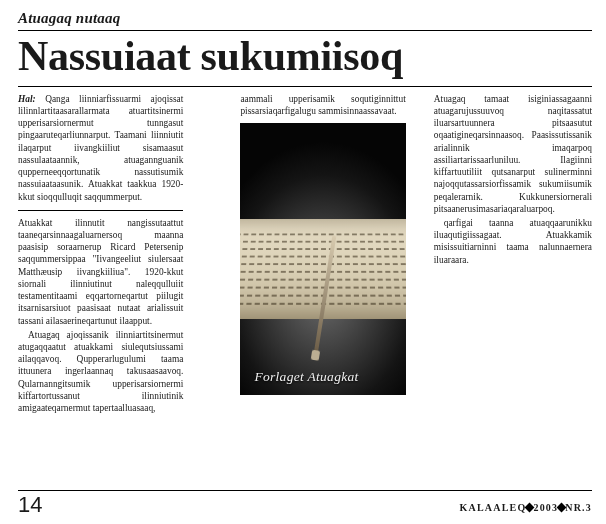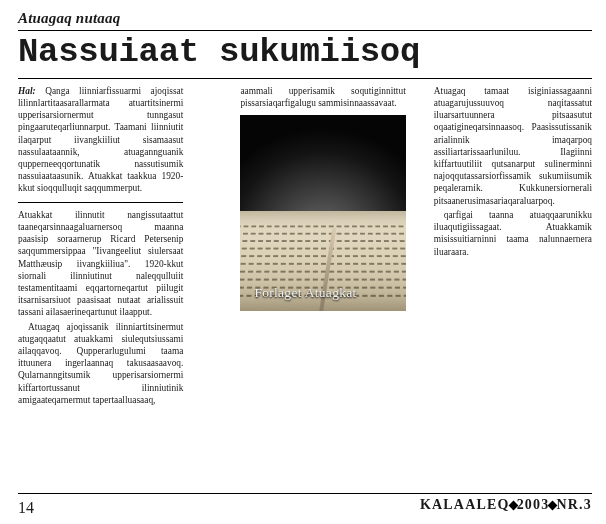--- a/index.html
+++ b/index.html
@@ -28,23 +28,23 @@
     font-weight: bold;
     font-size: 15px;
     letter-spacing: 0.2px;
     margin: 2px 0 3px 0;
   }
   .rule-top {
     border-top: 1px solid #000;
     margin: 0 0 4px 0;
   }
   .headline {
-    font-family: Liberation Mono, monospace;
-    font-weight: bold;
-    font-size: 34px;
+    font-family: Liberation Serif, serif;
+    font-weight: bold;
+    font-size: 42px;
     line-height: 1.02;
     letter-spacing: -0.3px;
     margin: 2px 0 8px 0;
   }
   .rule-under-head {
     border-top: 1px solid #000;
     margin: 4px 0 6px 0;
   }
   .cols {
     display: flex;
@@ -71,23 +71,24 @@
   }
   .divider-small {
     border-top: 1px solid #000;
     margin: 7px 0 6px 0;
     width: 100%;
   }
   .photo {
     position: relative;
     margin-top: 6px;
     width: 100%;
-    height: 196px;
+    height: 272px;
     background: #111;
     overflow: hidden;
+    font-style: italic;
   }
   .photo-inner {
     position: absolute;
     inset: 0;
     background:
       radial-gradient(ellipse 70% 55% at 50% 62%, #6d6d6d 0%, #3a3a3a 45%, #141414 78%, #050505 100%),
       linear-gradient(180deg, #0a0a0a 0%, #151515 40%, #000 100%);
   }
   
   .scroll-wrap {
@@ -177,30 +178,30 @@
   .footer-rule {
     border-top: 1px solid #000;
     margin-bottom: 3px;
   }
   .footer-row {
     display: flex;
     align-items: flex-end;
     justify-content: space-between;
   }
   .folio {
-    font-family: Liberation Serif, serif;
-    font-size: 16px;
+    font-family: Liberation Sans, sans-serif;
+    font-size: 22px;
     font-weight: normal;
     line-height: 1;
   }
   .footer-right {
     display: flex;
     align-items: center;
     font-family: "Liberation Serif", serif;
-    font-size: 14px;
+    font-size: 10px;
     letter-spacing: 1.2px;
     font-weight: bold;
     padding-bottom: 3px;
   }
   .diamond {
     display: inline-block;
     width: 7px;
     height: 7px;
     background: #000;
     transform: rotate(45deg);

